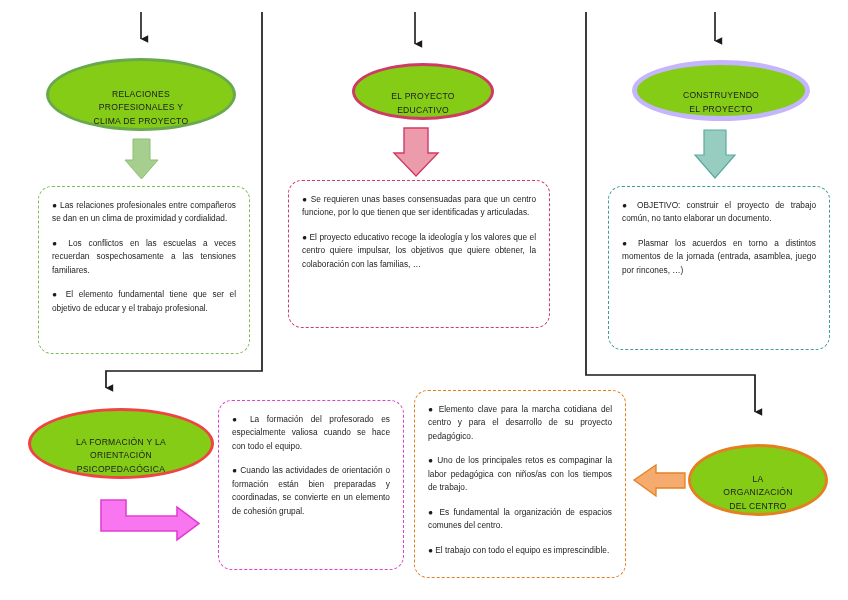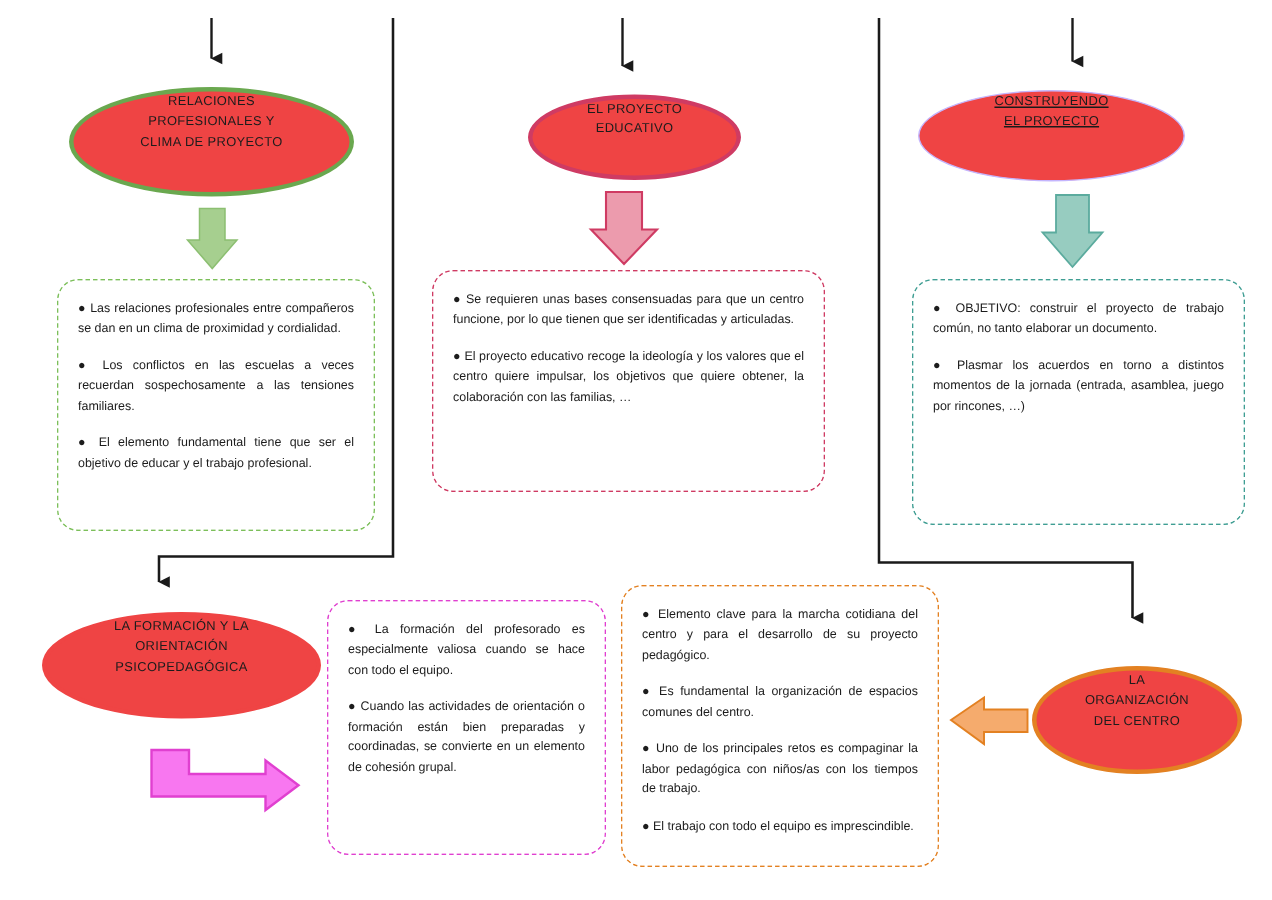--- a/index.html
+++ b/index.html
@@ -2,29 +2,29 @@
 <html><head>
 <meta charset="utf-8">
 <style>
   html,body{margin:0;padding:0;background:#ffffff;}
   body{width:848px;height:600px;position:relative;overflow:hidden;
        font-family:"Liberation Sans","DejaVu Sans",sans-serif;color:#1a1a1a;}
   .canvas{position:absolute;inset:0;}
   svg.lines{position:absolute;left:0;top:0;width:848px;height:600px;pointer-events:none;}
 
   
-  .oval{position:absolute;border-radius:50%;background:#ef4444;
-        display:flex;align-items:flex-start;justify-content:center;text-align:center;
+  .oval{position:absolute;border-radius:50%;background:#84cc16;
+        display:flex;align-items:flex-end;justify-content:center;text-align:center;
         box-sizing:border-box;}
   .oval .otext{font-size:8.6px;line-height:1.55;letter-spacing:.25px;
                font-weight:500;color:#1c1c1c;padding:0 12px;}
 
   #oval-relaciones{left:46px;top:58px;width:190px;height:73px;border:3px solid #6aa84f;}
   #oval-proyecto  {left:352px;top:63px;width:142px;height:57px;border:3px solid #cf3b63;}
-  #oval-construyendo{left:612px;top:60px;width:178px;height:61px;border:1px solid #c4b5fd;text-decoration:underline;}
+  #oval-construyendo{left:632px;top:60px;width:178px;height:61px;border:5px solid #c4b5fd;}
   #oval-formacion {left:28px;top:408px;width:186px;height:71px;border:3px solid #ef4444;}
   #oval-organizacion{left:688px;top:444px;width:140px;height:72px;border:3px solid #e38122;}
 
   
   .tbox{position:absolute;box-sizing:border-box;background:#fff;border-radius:14px;
         padding:12px 13px 10px 13px;}
   .tbox p{margin:0 0 11px 0;font-size:8.3px;line-height:1.62;text-align:justify;
           color:#1c1c1c;font-weight:500;}
   .tbox p:last-child{margin-bottom:0;}
 
@@ -146,18 +146,18 @@
     <p>● Plasmar los acuerdos en torno a distintos momentos de la jornada (entrada, asamblea, juego por rincones, …)</p>
   </div>
 
   <div class="tbox" id="box-formacion">
     <p>● La formación del profesorado es especialmente valiosa cuando se hace con todo el equipo.</p>
     <p>● Cuando las actividades de orientación o formación están bien preparadas y coordinadas, se convierte en un elemento de cohesión grupal.</p>
   </div>
 
   <div class="tbox" id="box-organizacion">
     <p>● Elemento clave para la marcha cotidiana del centro y para el desarrollo de su proyecto pedagógico.</p>
+    <p>● Uno de los principales retos es compaginar la labor pedagógica con niños/as con los tiempos de trabajo.</p>
     <p>● Es fundamental la organización de espacios comunes del centro.</p>
-    <p>● Uno de los principales retos es compaginar la labor pedagógica con niños/as con los tiempos de trabajo.</p>
     <p>● El trabajo con todo el equipo es imprescindible.</p>
   </div>
 
 </div>
 
 </body></html>

